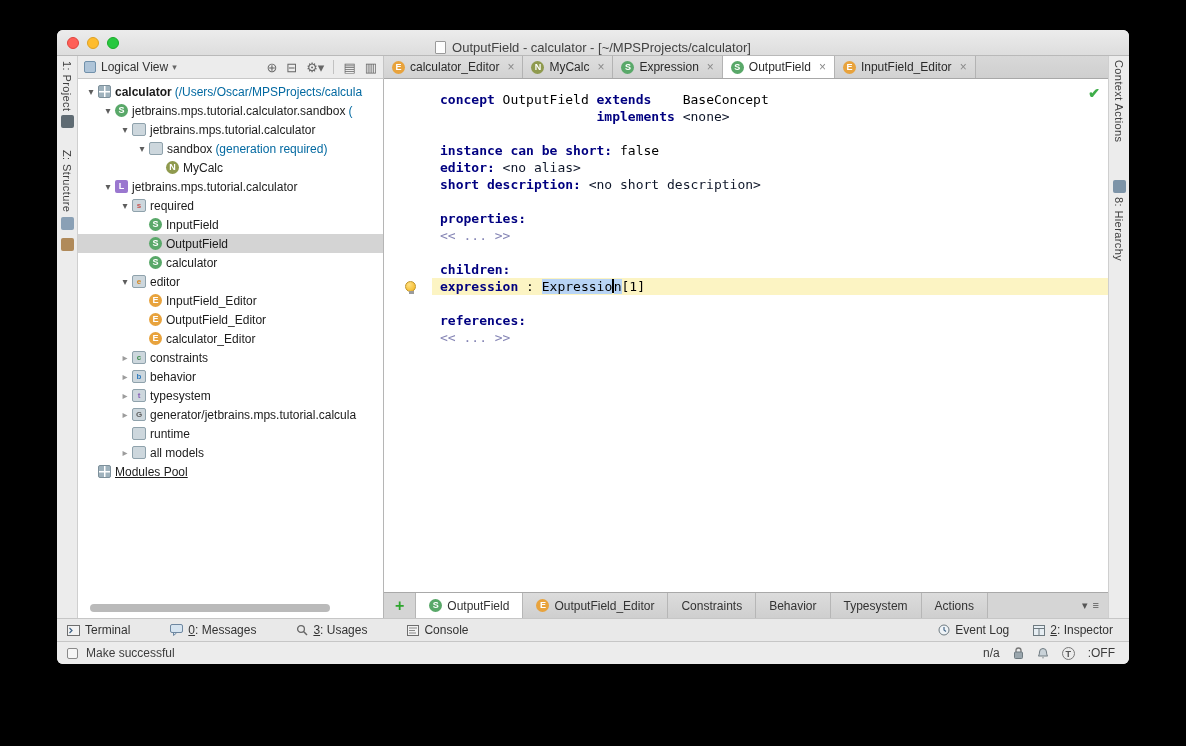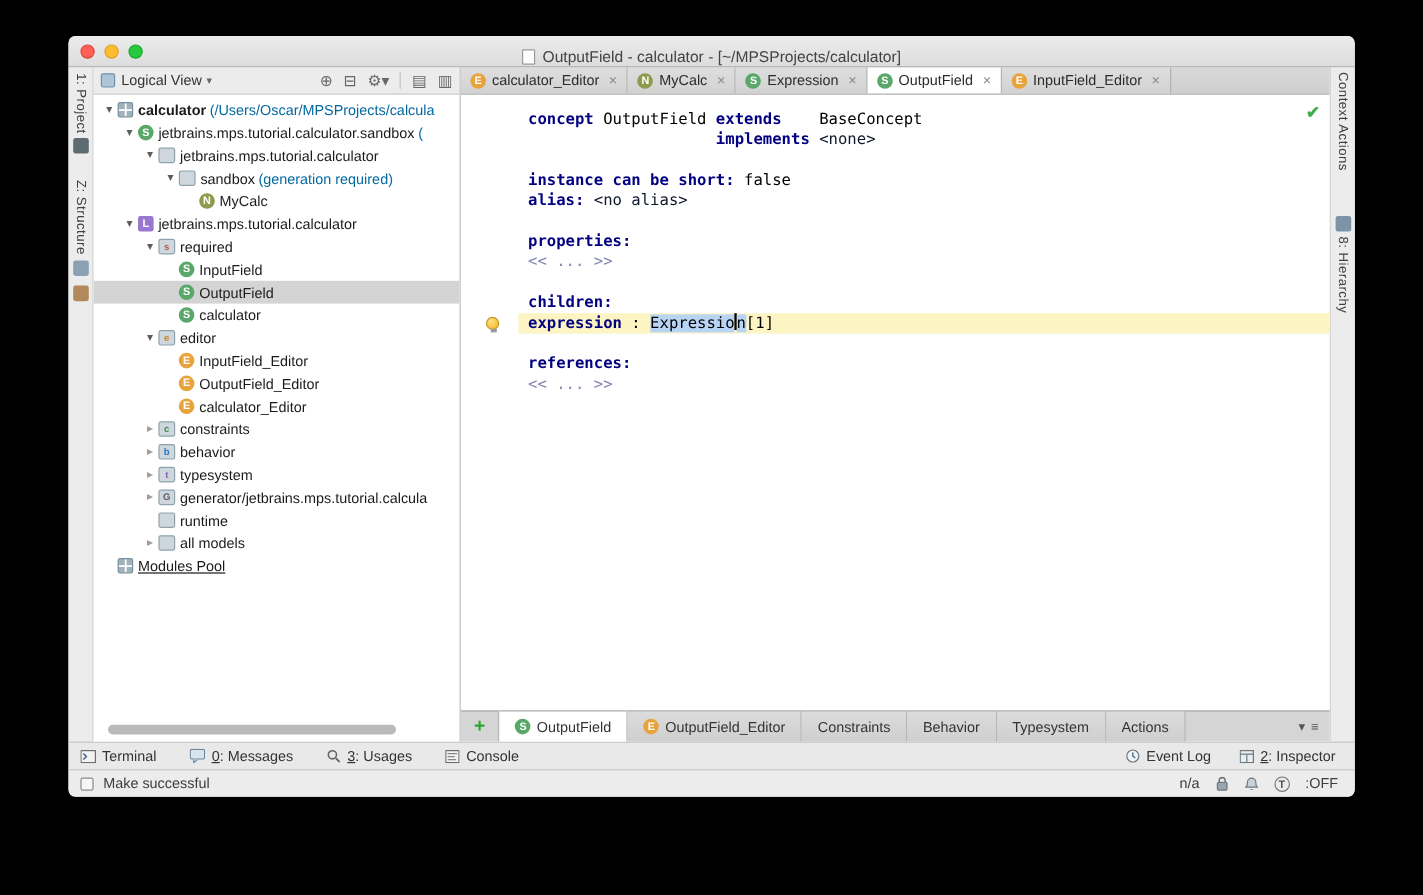--- a/index.html
+++ b/index.html
@@ -75,21 +75,21 @@
 
   .aspectbar{height:26px;flex:none;background:#d5d5d5;border-top:1px solid #a9a9a9;display:flex;align-items:stretch;font-size:12px;color:#333}
   .plusbtn{align-self:center;color:#2ea52e;font-weight:bold;font-size:16px;padding:0 11px;line-height:1}
   .atab{display:flex;align-items:center;gap:5px;padding:0 13px;border-right:1px solid #b6b6b6;background:linear-gradient(#dcdcdc,#cfcfcf);white-space:nowrap}
   .atab:first-of-type{border-left:1px solid #b6b6b6}
   .atab.active{background:#fff}
   .alist{margin-left:auto;align-self:center;color:#555;font-size:11px;padding-right:8px;letter-spacing:1px}
 
   
   .btoolbar{height:23px;flex:none;background:#e9e9e9;border-top:1px solid #c6c6c6;display:flex;align-items:center;font-size:12px;color:#333}
-  .bgroup{display:flex;align-items:center;gap:28px;margin-left:10px}
+  .bgroup{display:flex;align-items:center;gap:40px;margin-left:10px}
   .bgroup.right{margin-left:auto;margin-right:16px;gap:24px}
   .bitem{display:flex;align-items:center;gap:5px;cursor:default}
   .bitem u{text-decoration:underline}
   .statusbar{height:23px;flex:none;background:#ececec;border-top:1px solid #c6c6c6;display:flex;align-items:center;font-size:12px;color:#3c3c3c}
   .st-left{display:flex;align-items:center;gap:8px;margin-left:10px}
   .st-ic{width:11px;height:11px;border:1px solid #8a8a8a;background:#f6f6f6;border-radius:2px}
   .st-right{margin-left:auto;margin-right:14px;display:flex;align-items:center;gap:13px}
   .circle-t{width:13px;height:13px;border:1px solid #777;border-radius:50%;font-size:9px;font-weight:bold;text-align:center;line-height:12px;color:#555}
   svg{display:block}
 </style>
@@ -284,21 +284,22 @@
             <div class="hscroll"></div>
           </div>
 
           <div class="editorpanel">
             <div class="edcontent">
               <span class="okcheck">✔</span>
             <div class="eline"><span class="seg-kw">concept</span><span class="seg-p"> OutputField </span><span class="seg-kw">extends</span><span class="seg-p">    BaseConcept</span></div>
                 <div class="eline"><span class="seg-p">                    </span><span class="seg-kw">implements</span><span class="seg-gr"> &lt;none&gt;</span></div>
                 <div class="eline">&nbsp;</div>
                 <div class="eline"><span class="seg-kw">instance can be short:</span><span class="seg-p"> false</span></div>
-                <div class="eline"><span class="seg-kw">alias:</span><span class="seg-gr"> &lt;no alias&gt;</span></div>
+                <div class="eline"><span class="seg-kw">editor:</span><span class="seg-gr"> &lt;no alias&gt;</span></div>
+                <div class="eline"><span class="seg-kw">short description:</span><span class="seg-gr"> &lt;no short description&gt;</span></div>
                 <div class="eline">&nbsp;</div>
                 <div class="eline"><span class="seg-kw">properties:</span></div>
                 <div class="eline"><span class="seg-cell">&lt;&lt; ... &gt;&gt;</span></div>
                 <div class="eline">&nbsp;</div>
                 <div class="eline"><span class="seg-kw">children:</span></div>
                 <div class="eline hl"><span class="bulb"></span><span class="seg-kw">expression</span><span class="seg-p"> : </span><span class="seg-sel">Expressio</span><span class="caret"></span><span class="seg-sel">n</span><span class="seg-p">[1]</span></div>
                 <div class="eline">&nbsp;</div>
                 <div class="eline"><span class="seg-kw">references:</span></div>
                 <div class="eline"><span class="seg-cell">&lt;&lt; ... &gt;&gt;</span></div>
               </div>

